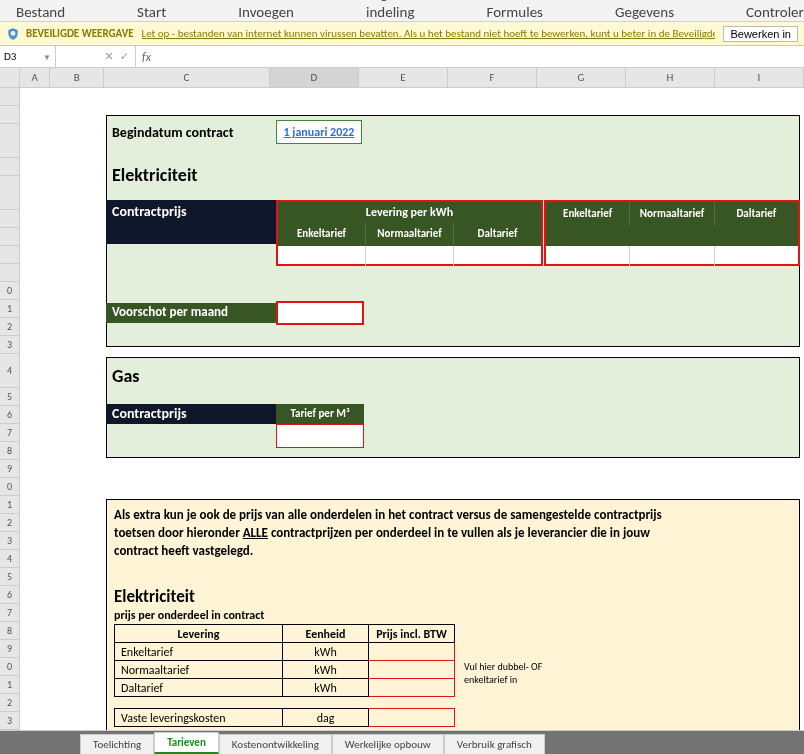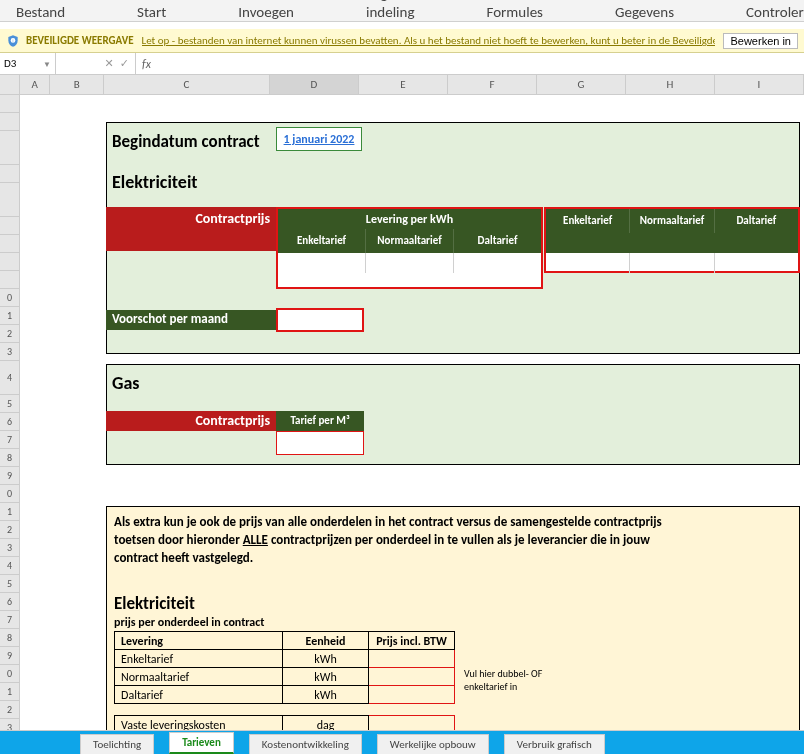--- a/index.html
+++ b/index.html
@@ -33,21 +33,20 @@
 
   
   .protected {
     background: #fffad1;
     height: 24px;
     display: flex;
     align-items: center;
     padding: 0 6px;
     font-size: 11px;
     border-bottom: 1px solid #d6d090;
-    margin-top: 7px;
   }
   .protected .shield {
     width: 14px;
     height: 14px;
     margin-right: 6px;
     flex-shrink: 0;
   }
   .protected .title {
     color: #8a7a00;
     font-weight: bold;
@@ -192,21 +191,21 @@
     width: 694px; height: 101px;
   }
   .blk-extra {
     left: 86px; top: 411px;
     width: 694px; height: 232px;
     background: #fff5d6;
   }
 
   .begindatum-lbl {
     position:absolute; left:92px; top:36px;
-    font-size:17px; font-weight:bold;
+    font-size:14px; font-weight:bold;
   }
   .begindatum-box {
     position:absolute; left:256px; top:32px;
     width:86px; height:24px;
     border:1.5px solid #3a8a3a;
     background:#fff;
     color:#2a6fd6;
     font-size:12px; font-weight:bold;
     display:flex; align-items:center; justify-content:center;text-decoration:underline;
   }
@@ -216,23 +215,22 @@
   }
 
   .sec-hdr {
     position:absolute; font-size:18px; font-weight:bold;
   }
   .elek-hdr { left:92px; top:76px; }
   .gas-hdr { left:92px; top:277px; }
 
   .dark-row {
     position:absolute;
-    background:#b91c1c;
+    background:#0f172a;
     color:#fff;
-    text-align:right;
   }
   .contractprijs-lbl {
     left:86px; top:112px; width:170px; height:44px;
     font-size:14px; font-weight:bold;
     padding:3px 6px;
   }
   .cp-gas-lbl {
     left:86px; top:316px; width:170px; height:20px;
     font-size:14px; font-weight:bold;
     padding:1px 6px;
@@ -245,21 +243,21 @@
     font-size:13px; font-weight:bold;
     padding:1px 6px;
   }
 
   
   .redbox {
     position:absolute;
     background:#fff;
     border:2px solid #e01414;
   }
-  .rb-lev { left:256px; top:112px; width:267px; height:82px; }
+  .rb-lev { left:256px; top:112px; width:267px; height:66px; }
   .rb-ter { left:524px; top:112px; width:256px; height:66px; }
   .rb-voor { left:256px; top:213px; width:88px; height:24px; }
   .rb-gas { left:256px; top:336px; width:88px; height:24px; border-width:1.5px;}
 
   .rb-lev .darkband, .rb-ter .darkband {
     background:#375623; color:#fff; height:44px;
     display:flex; flex-direction:column;
   }
   .rb-lev .top, .rb-ter .top {
     text-align:center; font-size:12px; font-weight:bold; height:20px; line-height:20px;
@@ -292,36 +290,36 @@
   .elek2-hdr { position:absolute; left:94px; top:498px; font-size:17px; font-weight:bold; }
   .subtitle { position:absolute; left:94px; top:520px; font-size:12px; font-weight:bold; }
 
   .small-table {
     position:absolute; left:94px; top:536px;
     border-collapse:collapse; font-size:12px;
   }
   .small-table th, .small-table td {
     border:1px solid #000; padding:1px 6px; height:18px;
   }
-  .small-table th { font-weight:bold; text-align:left; }
+  .small-table th { font-weight:bold; text-align:center; }
   .small-table .c1 { width:168px; }
   .small-table .c2 { width:86px; text-align:center; }
   .small-table .c3 { width:86px; text-align:center; }
   .small-table .redcell { border:1.5px solid #e01414; }
   .small-table tr.spacer td { border-left:none; border-right:none; height:12px; }
 
   .vul-hint {
     position:absolute; left:444px; top:572px; font-size:10px; width:110px;
   }
 
   
   .tabs {
     position:absolute; left:0; bottom:0; height:24px; width:100%;
-    background:#0ea5e9; display:flex; align-items:flex-end;
-    border-top:1px solid #ccc; padding-left:80px;gap:15px;
+    background:#737373; display:flex; align-items:flex-end;
+    border-top:1px solid #ccc; padding-left:80px;
   }
   .tab {
     padding:3px 12px; font-size:11px; color:#444;
     border:1px solid #ccc; border-bottom:none; background:#f0f0f0;
     margin-right:0;
   }
   .tab.active {
     background:#fff; color:#1a8a1a; font-weight:bold;
     border-bottom:2px solid #1a8a1a;
   }

